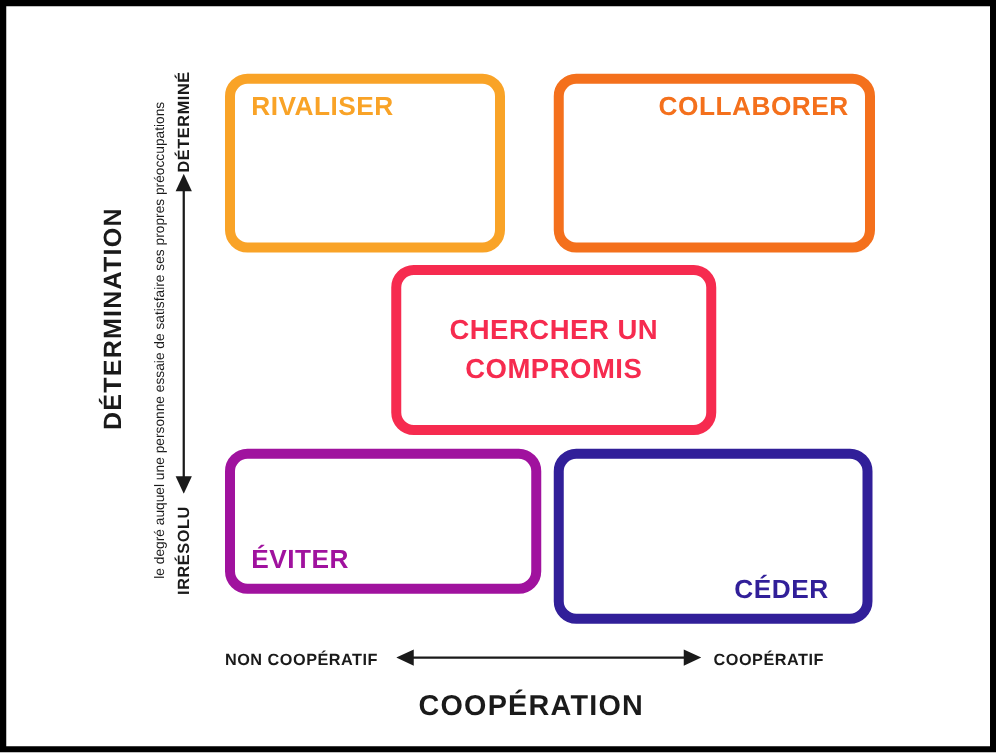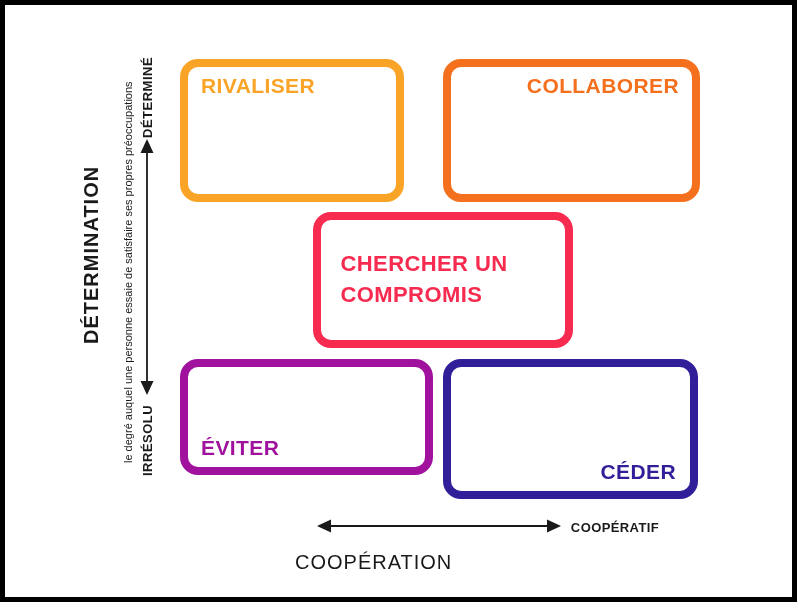--- a/index.html
+++ b/index.html
@@ -29,44 +29,44 @@
     white-space:nowrap;
   }
   .box-rivaliser{left:175px;top:54px;width:224px;height:143px;border-color:var(--rivaliser);padding-left:20px;}
   .box-rivaliser .qlabel{top:7px;left:13px;color:var(--rivaliser);}
   .box-collaborer{left:438px;top:54px;width:257px;height:143px;border-color:var(--collaborer);}
   .box-collaborer .qlabel{top:7px;right:13px;color:var(--collaborer);}
   .box-compromis{left:308px;top:207px;width:260px;height:136px;border-color:var(--compromis);
     display:flex;align-items:center;justify-content:center;}
   .box-compromis .center-label{
     font-weight:bold;font-size:22px;line-height:1.4;letter-spacing:.4px;
-    color:var(--compromis);text-align:left;max-width:205px;
+    color:var(--compromis);text-align:center;max-width:205px;
   }
   .box-eviter{left:175px;top:354px;width:253px;height:116px;border-color:var(--eviter);}
   .box-eviter .qlabel{bottom:7px;left:13px;color:var(--eviter);}
   .box-ceder{left:438px;top:354px;width:255px;height:140px;border-color:var(--ceder);}
-  .box-ceder .qlabel{bottom:7px;right:14px;color:var(--ceder);}
+  .box-ceder .qlabel{bottom:7px;right:27px;color:var(--ceder);}
   
   .vtext{
     writing-mode:vertical-rl;
     transform:rotate(180deg);
     display:flex;align-items:center;justify-content:center;
     color:var(--axis-ink);
     white-space:nowrap;
   }
   .y-title{left:68px;top:140px;width:36px;height:220px;font-size:20px;font-weight:bold;letter-spacing:1px;}
   .y-desc{left:112px;top:28px;width:22px;height:478px;font-size:11px;}
   .y-top-label{left:129px;top:44px;width:26px;height:96px;font-size:13px;font-weight:bold;letter-spacing:.5px;}
   .y-bottom-label{left:129px;top:392px;width:26px;height:86px;font-size:13px;font-weight:bold;letter-spacing:.5px;}
   .y-arrow{left:134px;top:134px;color:var(--axis-ink);}
   
   .x-left-label{left:175px;top:515px;width:134px;font-size:13px;font-weight:bold;letter-spacing:.4px;color:var(--axis-ink);white-space:nowrap;}
   .x-right-label{left:562px;top:515px;width:96px;font-size:13px;font-weight:bold;letter-spacing:.4px;color:var(--axis-ink);white-space:nowrap;text-align:center;}
   .x-arrow{left:312px;top:513px;color:var(--axis-ink);}
-  .x-title{left:290px;top:546px;width:260px;font-size:20px;font-weight:normal;letter-spacing:1px;color:var(--axis-ink);}
+  .x-title{left:290px;top:546px;width:260px;text-align:center;font-size:23px;font-weight:bold;letter-spacing:1px;color:var(--axis-ink);}
 </style>
 </head>
 <body>
 
 <div class="frame">
 
   <div class="abs vtext y-title">DÉTERMINATION</div>
   <div class="abs vtext y-desc">le degré auquel une personne essaie de satisfaire ses propres préoccupations</div>
   <div class="abs vtext y-top-label">DÉTERMINÉ</div>
   <div class="abs y-arrow">
@@ -87,20 +87,21 @@
   <div class="qbox box-compromis">
     <span class="center-label">CHERCHER UN COMPROMIS</span>
   </div>
   <div class="qbox box-eviter">
     <span class="qlabel">ÉVITER</span>
   </div>
   <div class="qbox box-ceder">
     <span class="qlabel">CÉDER</span>
   </div>
 
+  <div class="abs x-left-label">NON COOPÉRATIF</div>
   <div class="abs x-arrow">
     <svg width="244" height="16" viewBox="0 0 244 16">
       <line x1="11" y1="8" x2="233" y2="8" stroke="currentColor" stroke-width="1.8"></line>
       <path d="M0 8 L14 1.5 L14 14.5 Z" fill="currentColor"></path>
       <path d="M244 8 L230 1.5 L230 14.5 Z" fill="currentColor"></path>
     </svg>
   </div>
   <div class="abs x-right-label">COOPÉRATIF</div>
   <div class="abs x-title">COOPÉRATION</div>
 

